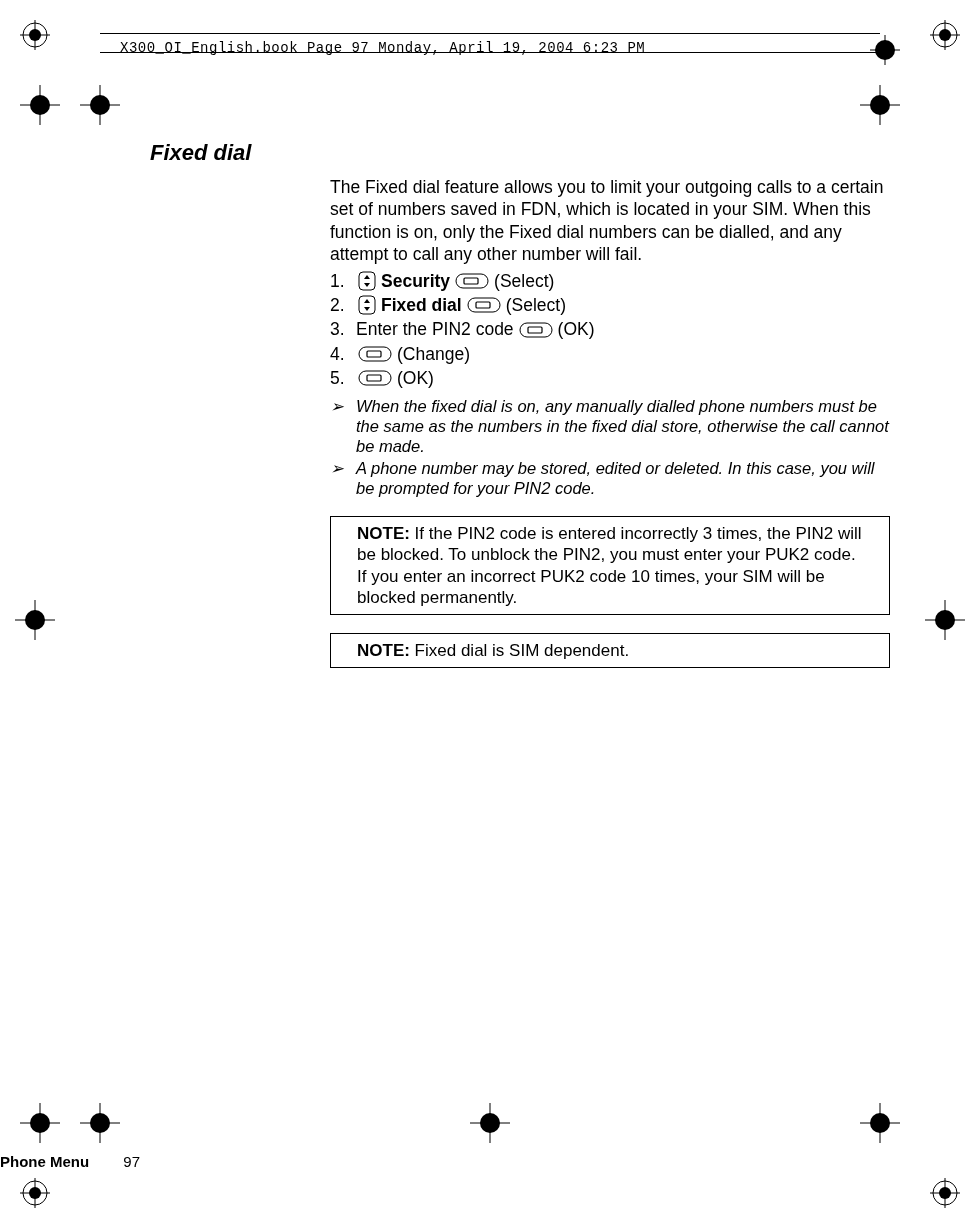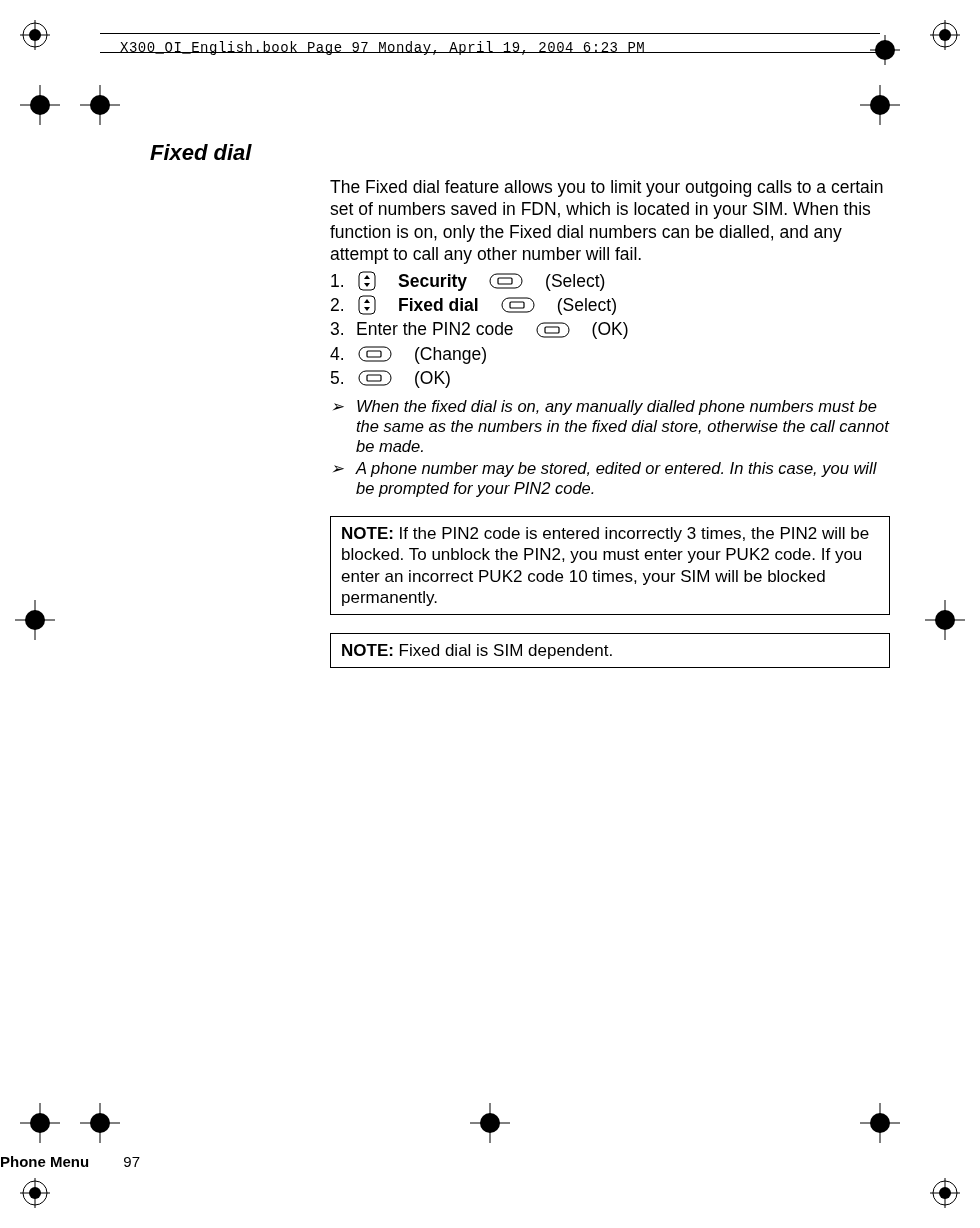--- a/index.html
+++ b/index.html
@@ -67,21 +67,21 @@
   }
   .step-num {
     width: 26px;
     flex-shrink: 0;
   }
   .step-body {
     flex: 1;
     display: flex;
     align-items: center;
     flex-wrap: wrap;
-    gap: 20px;
+    gap: 3px;
     text-align: right;
   }
   .nav-icon, .softkey-icon {
     display: inline-flex;
     margin-right: 2px;
     margin-left: 2px;
     vertical-align: middle;
   }
   .bold { font-weight: bold; }
   .bullets {
@@ -95,21 +95,21 @@
     font-size: 16.5px;
     line-height: 1.22;
   }
   .bullet-marker {
     width: 26px;
     flex-shrink: 0;
   }
   .bullet-body { flex: 1; }
   .note-box {
     border: 1.5px solid #000;
-    padding: 6px 10px;
+    padding: 6px 26px;
     margin-top: 18px;
     font-size: 17px;
     line-height: 1.25;
   }
   .footer {
     position: absolute;
     bottom: 58px;
     left: 0;
     right: 100px;
     text-align: left;
@@ -319,21 +319,21 @@
       </div>
     </div>
 
     <div class="bullets">
       <div class="bullet">
         <span class="bullet-marker">➢</span>
         <span class="bullet-body">When the fixed dial is on, any manually dialled phone numbers must be the same as the numbers in the fixed dial store, otherwise the call cannot be made.</span>
       </div>
       <div class="bullet">
         <span class="bullet-marker">➢</span>
-        <span class="bullet-body">A phone number may be stored, edited or entered. In this case, you will be prompted for your PIN2 code.</span>
+        <span class="bullet-body">A phone number may be stored, edited or deleted. In this case, you will be prompted for your PIN2 code.</span>
       </div>
     </div>
 
     <div class="note-box">
       <span class="bold">NOTE:</span><span> If the PIN2 code is entered incorrectly 3 times, the PIN2 will be blocked. To unblock the PIN2, you must enter your PUK2 code. If you enter an incorrect PUK2 code 10 times, your SIM will be blocked permanently.</span>
     </div>
 
     <div class="note-box">
       <span class="bold">NOTE:</span><span> Fixed dial is SIM dependent.</span>
     </div>

